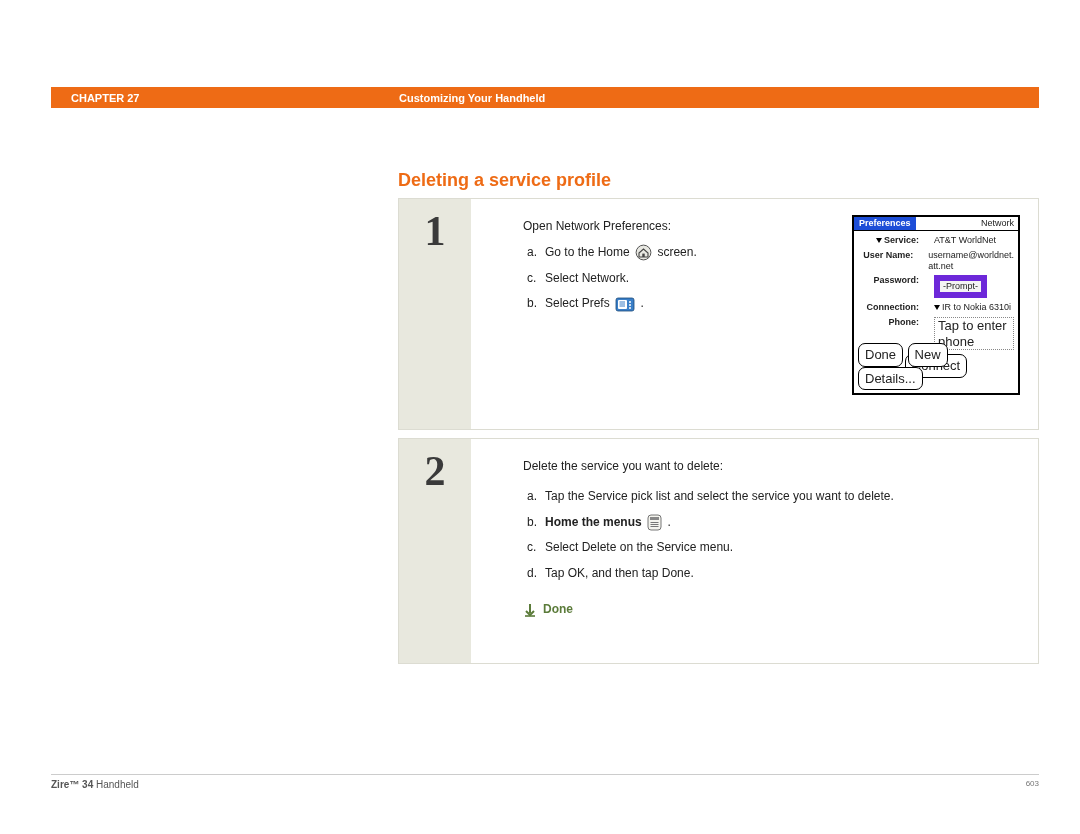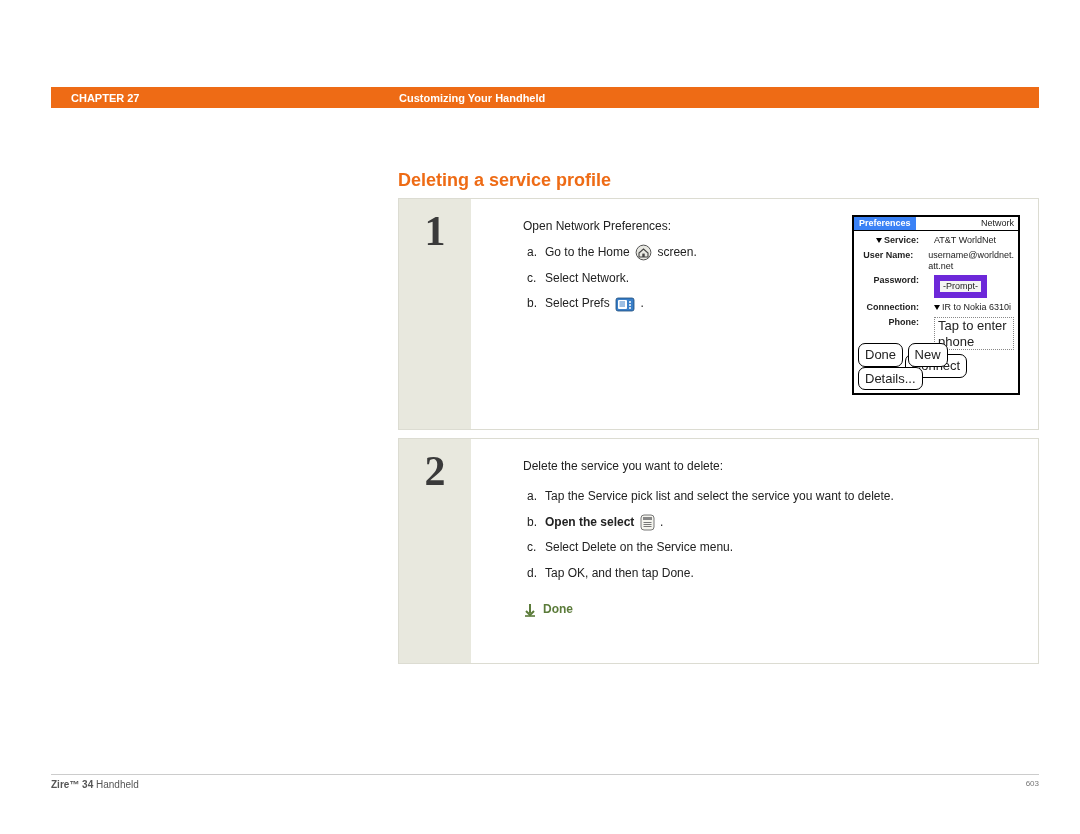--- a/index.html
+++ b/index.html
@@ -102,21 +102,21 @@
   }
   .palm-title {
     background: #fff;
     display: flex;
     justify-content: space-between;
     align-items: center;
     border-bottom: 1px solid #000;
     height: 14px;
   }
   .palm-title-left {
-    background: #3b82f6;
+    background: #1d4ed8;
     color: #fff;
     font-weight: bold;
     padding: 1px 5px;
     height: 100%;
     display: flex;
     align-items: center;
     font-size: 9px;
   }
   .palm-title-right {
     font-size: 9px;
@@ -282,21 +282,21 @@
   <div class="step-num-cell">
     <div class="step-num">2</div>
   </div>
   <div class="step-content">
     <div class="step-text">
       <div class="intro" style="margin-bottom:10px;">Delete the service you want to delete:</div>
       <div class="sub-line">
         <span class="sub-letter">a.</span><span>Tap the Service pick list and select the service you want to delete.</span>
       </div>
       <div class="sub-line">
-        <span class="sub-letter">b.</span><span class="bold-link">Open the select</span>
+        <span class="sub-letter">b.</span><span class="bold-link">Home the menus</span>
         <span class="inline-icon icon-menu">
           <svg width="15" height="17" viewBox="0 0 15 17">
             <rect x="1" y="1" width="13" height="15" rx="3" fill="#f4f4ee" stroke="#666" stroke-width="0.9"></rect>
             <rect x="3" y="3" width="9" height="3" fill="#888"></rect>
             <line x1="3.5" y1="8.5" x2="11.5" y2="8.5" stroke="#777" stroke-width="1"></line>
             <line x1="3.5" y1="10.5" x2="11.5" y2="10.5" stroke="#777" stroke-width="1"></line>
             <line x1="3.5" y1="12.5" x2="11.5" y2="12.5" stroke="#777" stroke-width="1"></line>
           </svg>
         </span>
         <span> .</span>

